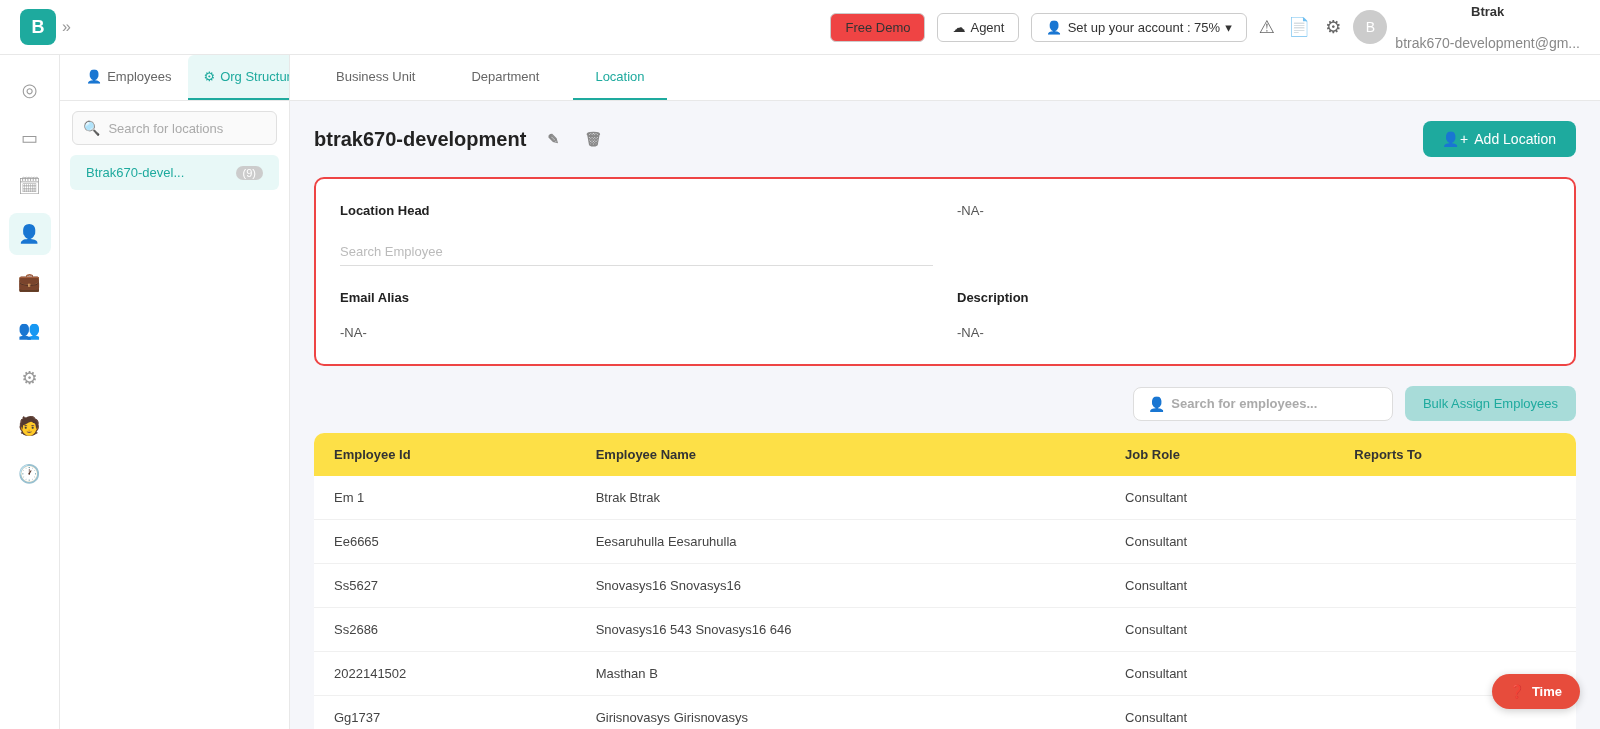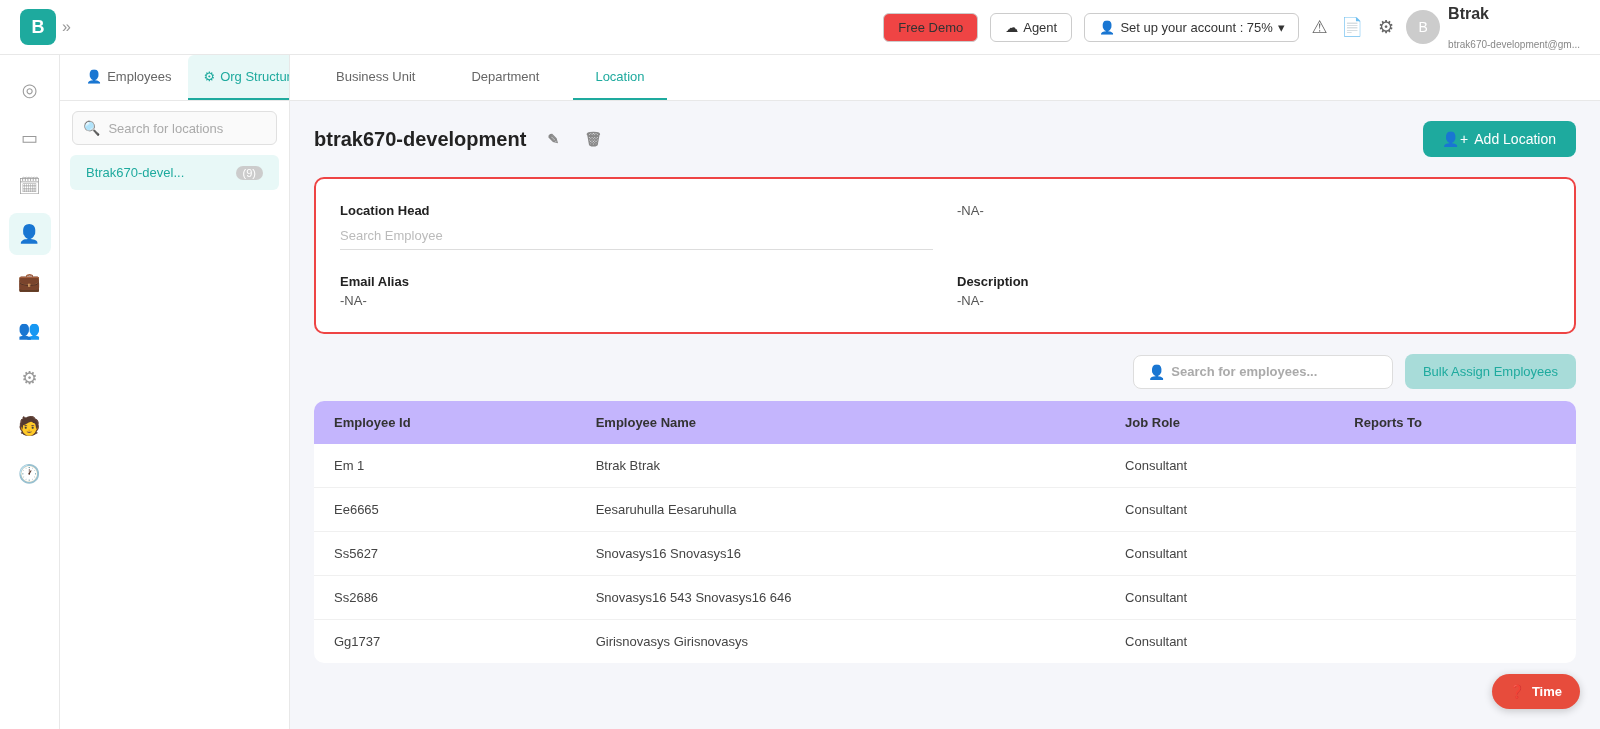--- a/index.html
+++ b/index.html
@@ -11,22 +11,22 @@
     .topbar-logo .logo-box { width: 36px; height: 36px; background: #1eaa9e; border-radius: 8px; display: flex; align-items: center; justify-content: center; color: #fff; font-size: 18px; font-weight: bold; }
     .topbar-logo .chevrons { color: #999; font-size: 16px; }
     .btn-free-demo { border: 1px solid #ccc; border-radius: 6px; padding: 6px 14px; background: #ef4444; cursor: pointer; font-size: 13px; color: #333; }
     .btn-agent { border: 1px solid #ccc; border-radius: 6px; padding: 6px 14px; background: #fff; cursor: pointer; font-size: 13px; color: #333; display: flex; align-items: center; gap: 5px; }
     .btn-setup { border: 1px solid #ccc; border-radius: 6px; padding: 6px 14px; background: #fff; cursor: pointer; font-size: 13px; color: #333; display: flex; align-items: center; gap: 5px; }
     .topbar-icons { display: flex; align-items: center; gap: 14px; color: #666; }
     .topbar-icons span { cursor: pointer; font-size: 18px; }
     .topbar-user { display: flex; align-items: center; gap: 8px; cursor: pointer; }
     .topbar-avatar { width: 34px; height: 34px; border-radius: 50%; background: #ccc; display: flex; align-items: center; justify-content: center; color: #fff; font-size: 14px; }
     .topbar-user-info { display: flex; flex-direction: column; }
-    .topbar-user-info .name { font-weight: 600; font-size: 16px; }
-    .topbar-user-info .email { font-size: 10px; color: #888; margin-top: 16px; }
+    .topbar-user-info .name { font-weight: 600; font-size: 13px; text-align: center; }
+    .topbar-user-info .email { font-size: 14px; color: #888; margin-top: 16px; }
 
     
     .layout { display: flex; height: calc(100vh - 55px); }
 
     
     .sidebar { width: 60px; background: #fff; border-right: 1px solid #e8e8e8; display: flex; flex-direction: column; align-items: center; padding: 14px 0; gap: 6px; }
     .sidebar-item { width: 42px; height: 42px; border-radius: 8px; display: flex; align-items: center; justify-content: center; cursor: pointer; color: #999; font-size: 18px; }
     .sidebar-item.active { background: #e8f8f7; color: #1eaa9e; }
 
     
@@ -54,37 +54,37 @@
 
     
     .content-header { display: flex; align-items: center; justify-content: space-between; margin-bottom: 20px; }
     .content-title { display: flex; align-items: center; gap: 14px; font-size: 20px; font-weight: 600; color: #222; }
     .content-title .icon-btn { width: 26px; height: 26px; cursor: pointer; color: #888; display: flex; align-items: center; justify-content: center; font-size: 14px; }
     .btn-add-location { background: #1eaa9e; color: #fff; border: none; border-radius: 8px; padding: 10px 20px; cursor: pointer; font-size: 14px; display: flex; align-items: center; gap: 6px; font-weight: 500; }
 
     
     .detail-card { background: #fff; border-radius: 10px; border: 2px solid #e44; padding: 24px; margin-bottom: 20px; }
     .detail-grid { display: grid; grid-template-columns: 1fr 1fr; gap: 24px; }
-    .field-group { display: flex; flex-direction: column; gap: 4px; }
+    .field-group { display: flex; flex-direction: column; gap: 20px; }
     .field-label { font-weight: 600; font-size: 13px; color: #222; }
     .field-input { border: none; border-bottom: 1px solid #ddd; padding: 6px 0; font-size: 13px; color: #aaa; outline: none; width: 100%; background: transparent; }
     .field-input::placeholder { color: #bbb; }
     .field-na { font-size: 13px; color: #555; }
 
     
     .employees-header { display: flex; align-items: center; justify-content: flex-end; gap: 12px; margin-bottom: 12px; }
     .emp-search { display: flex; align-items: center; gap: 6px; padding: 8px 14px; border: 1px solid #ddd; border-radius: 8px; background: #fff; width: 260px; }
     .emp-search input { border: none; outline: none; font-size: 13px; color: #3b82f6; width: 100%; background: transparent; font-weight: bold; }
     .emp-search input::placeholder { color: #aaa; }
     .btn-bulk { background: #a8dcd9; color: #1eaa9e; border: none; border-radius: 8px; padding: 10px 18px; cursor: pointer; font-size: 13px; font-weight: 500; }
 
     
     .table-wrap { background: #fff; border-radius: 10px; overflow: hidden; }
     .emp-table { width: 100%; border-collapse: collapse; }
-    .emp-table thead tr { background: #c4b5fd; }
+    .emp-table thead tr { background: #fde047; }
     .emp-table th { padding: 14px 20px; text-align: left; font-size: 13px; font-weight: 600; color: #333; }
     .emp-table td { padding: 14px 20px; font-size: 13px; color: #444; border-bottom: 1px solid #f0f0f0; }
     .emp-table tr:last-child td { border-bottom: none; }
   </style>
 </head>
 <body>
 
 <div class="topbar">
   <div class="topbar-logo">
     <div class="logo-box">B</div>
@@ -256,20 +256,26 @@
       <td>Consultant</td>
       <td></td>
     </tr>
               <tr>
       <td>Ss2686</td>
       <td>Snovasys16 543 Snovasys16 646</td>
       <td>Consultant</td>
       <td></td>
     </tr>
               <tr>
+      <td>2022141502</td>
+      <td>Masthan B</td>
+      <td>Consultant</td>
+      <td></td>
+    </tr>
+              <tr>
       <td>Gg1737</td>
       <td>Girisnovasys Girisnovasys</td>
       <td>Consultant</td>
       <td></td>
     </tr>
             </tbody>
         </table>
       </div>
     </div>
   </div>

